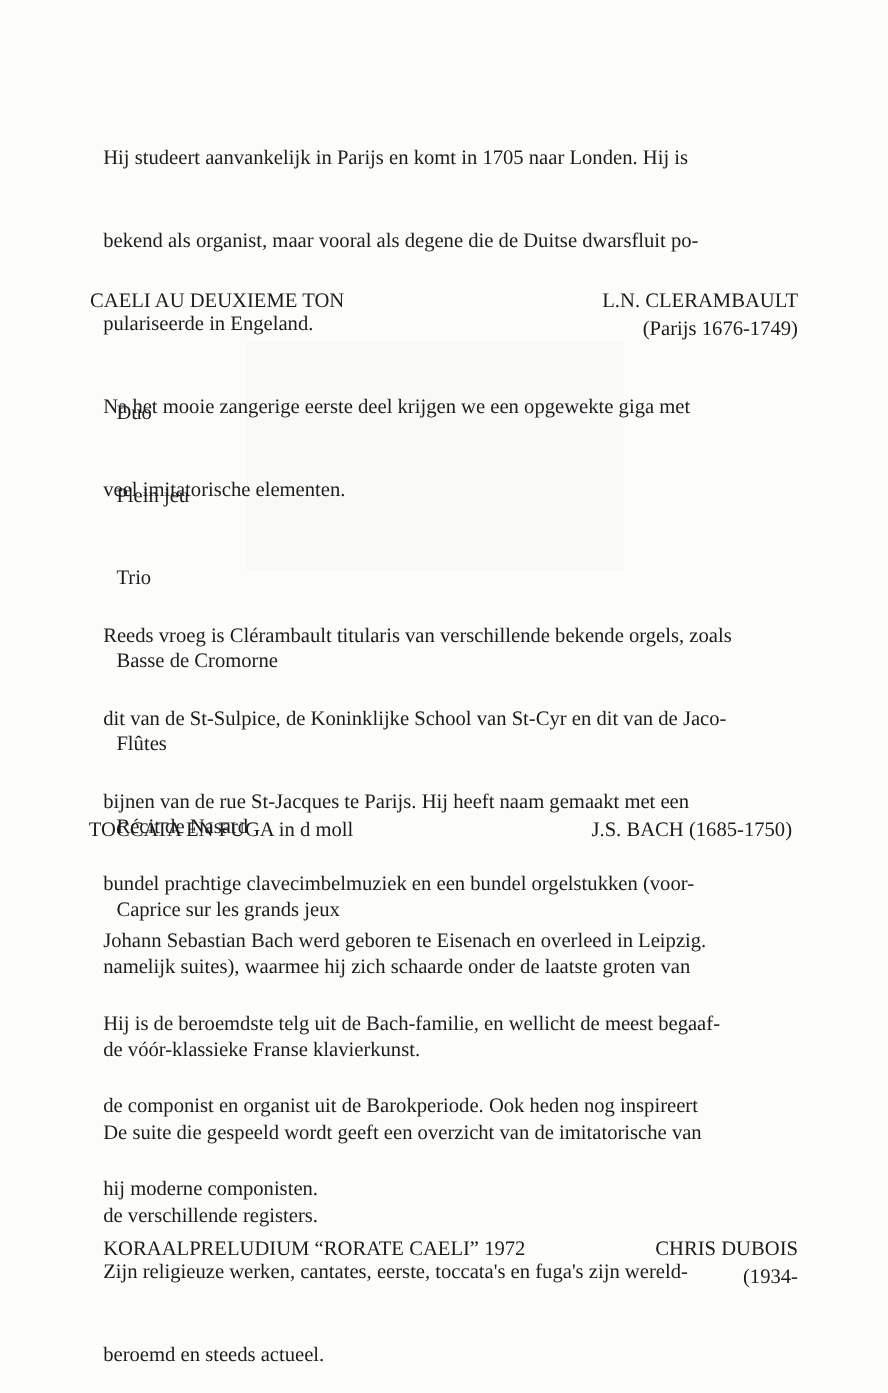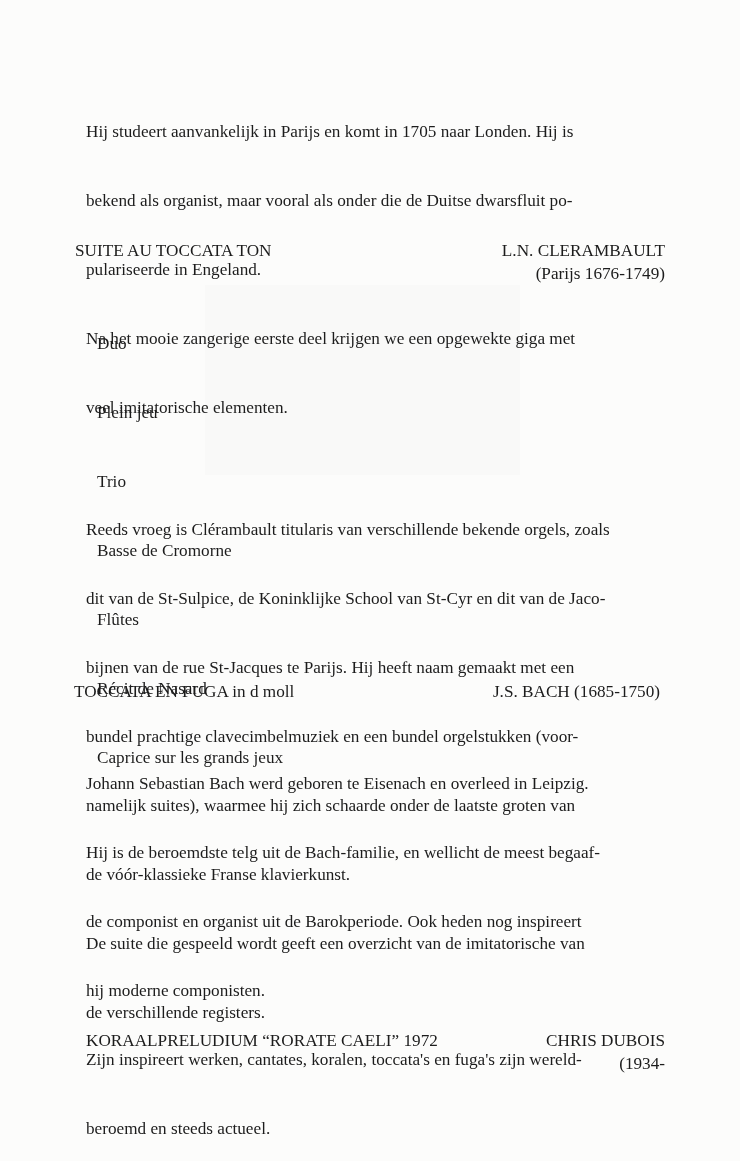--- a/index.html
+++ b/index.html
@@ -42,27 +42,27 @@
   </style>
 </head>
 <body>
 
 <div class="page">
 
   <div class="ghost" style="left:205px; top:285px; width:315px; height:190px;"></div>
 
   <div class="para" style="left:86px; top:74px;">
     <span class="line">Hij studeert aanvankelijk in Parijs en komt in 1705 naar Londen. Hij is</span>
-    <span class="line">bekend als organist, maar vooral als onder die de Duitse dwarsfluit po-</span>
+    <span class="line">bekend als organist, maar vooral als degene die de Duitse dwarsfluit po-</span>
     <span class="line">pulariseerde in Engeland.</span>
     <span class="line">Na het mooie zangerige eerste deel krijgen we een opgewekte giga met</span>
     <span class="line">veel imitatorische elementen.</span>
   </div>
 
-  <div class="heading-row" style="left:75px; top:239px;">SUITE AU TOCCATA TON</div>
+  <div class="heading-row" style="left:75px; top:239px;">CAELI AU DEUXIEME TON</div>
   <div class="heading-row right" style="right:75px; top:239px;">L.N. CLERAMBAULT</div>
   <div class="heading-row right" style="right:75px; top:262px;">(Parijs 1676-1749)</div>
 
   <div class="para" style="left:97px; top:286px;">
     <span class="line">Duo</span>
     <span class="line">Plein jeu</span>
     <span class="line">Trio</span>
     <span class="line">Basse de Cromorne</span>
     <span class="line">Flûtes</span>
     <span class="line">Récit de Nasard</span>
@@ -81,21 +81,21 @@
   </div>
 
   <div class="heading-row" style="left:74px; top:680px;">TOCCATA EN FUGA in d moll</div>
   <div class="heading-row right" style="right:80px; top:680px;font-family:Liberation Serif, serif;">J.S. BACH (1685-1750)</div>
 
   <div class="para" style="left:86px; top:726px;">
     <span class="line">Johann Sebastian Bach werd geboren te Eisenach en overleed in Leipzig.</span>
     <span class="line">Hij is de beroemdste telg uit de Bach-familie, en wellicht de meest begaaf-</span>
     <span class="line">de componist en organist uit de Barokperiode. Ook heden nog inspireert</span>
     <span class="line">hij moderne componisten.</span>
-    <span class="line">Zijn inspireert werken, cantates, koralen, toccata's en fuga's zijn wereld-</span>
+    <span class="line">Zijn religieuze werken, cantates, eerste, toccata's en fuga's zijn wereld-</span>
     <span class="line">beroemd en steeds actueel.</span>
     
     
     
     
     
     
   </div>
 
   <div class="heading-row" style="left:86px; top:1029px;">KORAALPRELUDIUM “RORATE CAELI” 1972</div>

